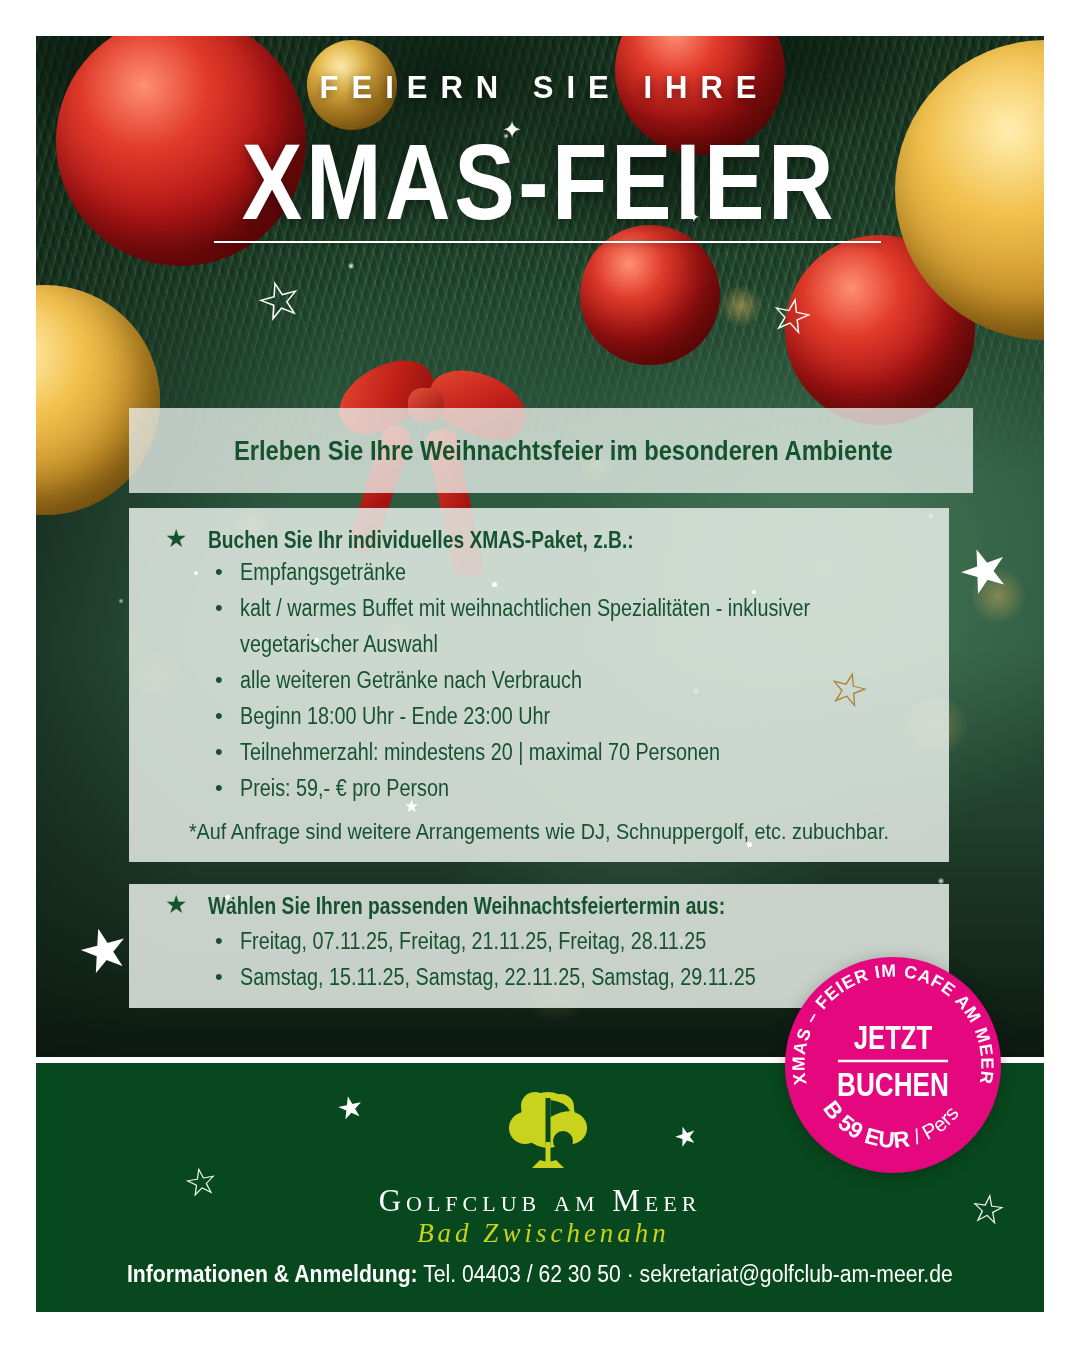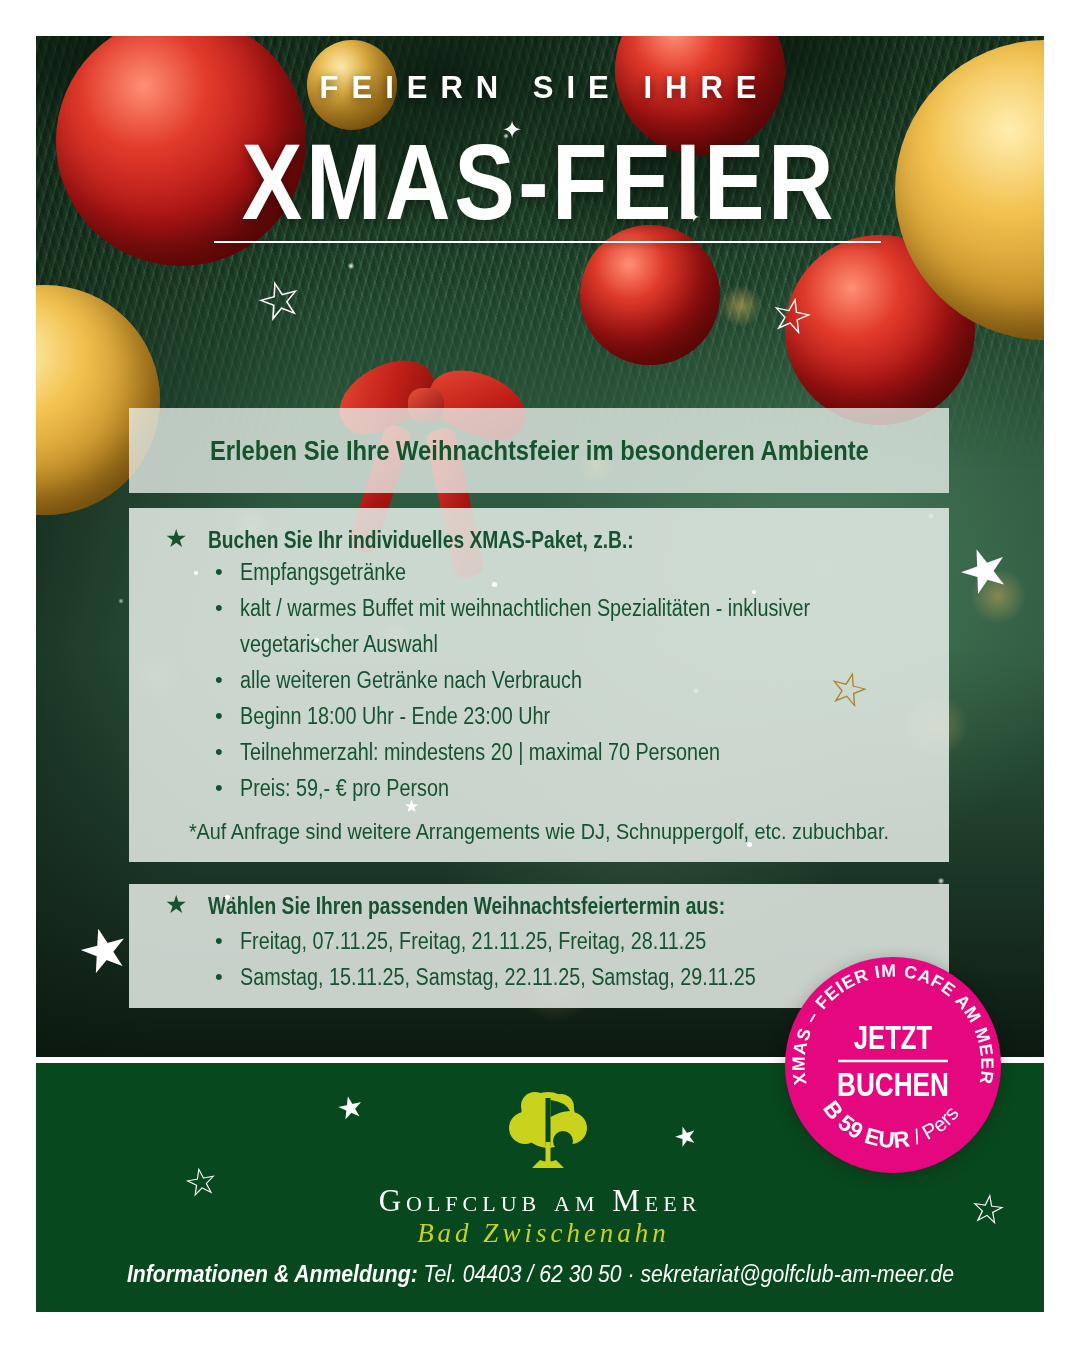--- a/index.html
+++ b/index.html
@@ -107,21 +107,21 @@
   .footnote > span { display:inline-block; font-size:22px; transform:scaleX(.9);
     transform-origin:50% 50%; white-space:nowrap; }
   
   .footerband { position:absolute; left:36px; top:1063px; width:1008px; height:249px; z-index:5; }
   .treelogo { position:absolute; left:466px; top:27px; width:92px; height:82px; }
   .clubname { position:absolute; left:0; right:0; top:120px; text-align:center; color:#fff;
     font-family:"Liberation Serif", serif; font-variant:small-caps; font-size:31px;
     letter-spacing:5px; }
   .clubcity { position:absolute; left:0; right:0; top:155px; text-align:center;
     font-family:"Liberation Serif", serif; font-style:italic; font-size:27px; letter-spacing:4px; }
-  .contact { position:absolute; left:0; right:0; top:198px; text-align:center; color:#fff;font-style:italic; }
+  .contact { position:absolute; left:0; right:0; top:198px; text-align:center; color:#fff; }
   .contact > span { display:inline-block; font-size:23px; transform:scaleX(.92);
     transform-origin:50% 50%; white-space:nowrap; }
   .fstar { position:absolute; color:#fff; line-height:1; }
   
   .badge { position:absolute; left:783px; top:955px; width:220px; height:220px; z-index:30;
     filter:drop-shadow(0 3px 8px rgba(0,0,0,.25)); }
   .badge svg text { font-family:"Liberation Sans", sans-serif; }
 </style>
 </head>
 <body>
@@ -163,21 +163,21 @@
   <span class="star" style="left:828px; top:666px; font-size:46px; color:#a8832a; transform:rotate(14deg); z-index:9;">☆</span>
   <span class="star" style="left:404px; top:798px; font-size:17px; z-index:9;">★</span>
 
   <div class="dotspot" style="left:194px; top:571px; width:4px; height:4px;"></div>
   <div class="dotspot" style="left:314px; top:638px; width:5px; height:5px;"></div>
   <div class="dotspot" style="left:492px; top:582px; width:5px; height:5px;"></div>
   <div class="dotspot" style="left:752px; top:590px; width:4px; height:4px;"></div>
   <div class="dotspot" style="left:747px; top:842px; width:5px; height:5px;"></div>
   <div class="dotspot" style="left:225px; top:895px; width:5px; height:5px;"></div>
 
-  <div class="panel banner" style="color:#14532c;">
+  <div class="panel banner" style="color:#14532c;padding-left:24px;">
     <div class="bl"><span>Erleben Sie Ihre Weihnachtsfeier im besonderen Ambiente</span></div>
   </div>
 
   <div class="panel box1" style="color:#175230;">
     <div class="hrow" style="top:18px;">
       <span class="hstar">★</span>
       <span class="htxt">Buchen Sie Ihr individuelles XMAS-Paket, z.B.:</span>
     </div>
     <div class="items" style="top:46px;">
       <div class="item">

